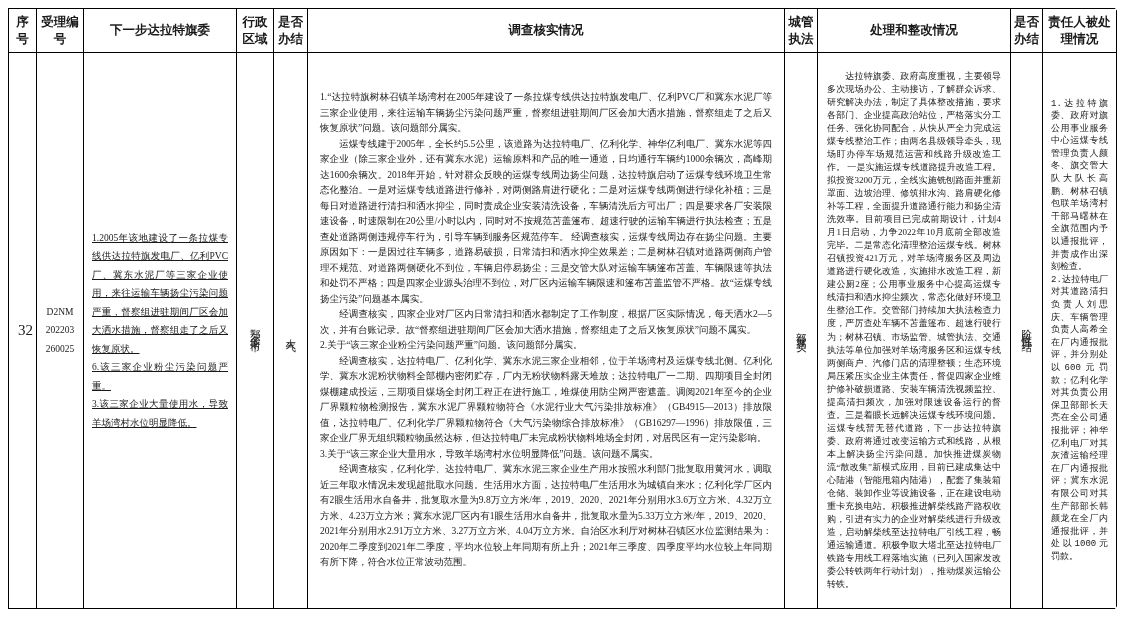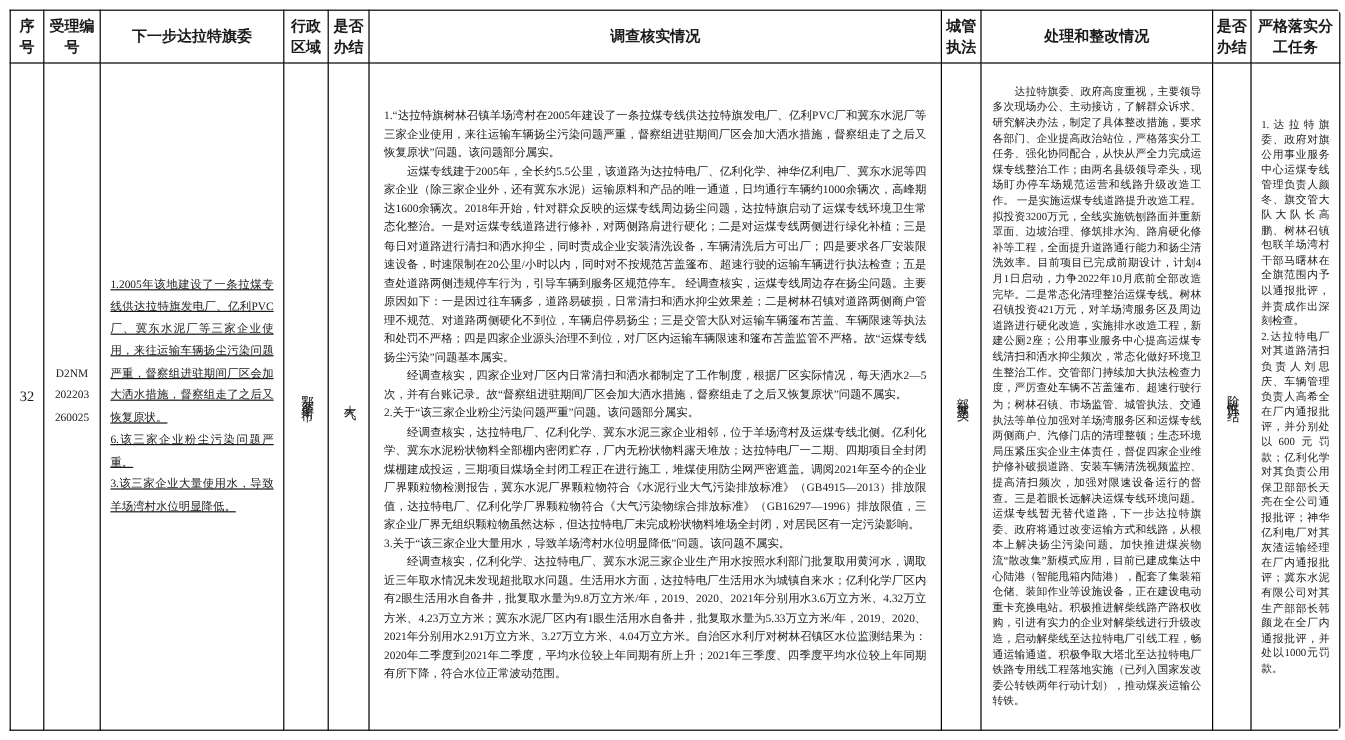--- a/index.html
+++ b/index.html
@@ -2,31 +2,31 @@
 <html><head>
 <meta charset="utf-8">
 <style>
   html,body { margin:0; padding:0; background:#ffffff; }
   body { font-family:"Liberation Serif","DejaVu Serif",serif; color:#1a1a1a; }
   .page { width:1121px; height:617px; box-sizing:border-box; padding:8px 4px 8px 8px; background:#fff; overflow:hidden;border-radius:24px; }
   table.report { border-collapse:collapse; table-layout:fixed; width:1105px; height:601px; background:#fff; }
   table.report th, table.report td { border:1px solid #000; box-sizing:border-box; vertical-align:middle; padding:2px 3px; }
   thead th { font-size:12.5px; font-weight:bold; text-align:center; line-height:1.35; height:44px; padding:2px 1px; }
   td.center { text-align:center; }
-  .serial { font-size:12px; text-align:center; }
+  .serial { font-size:15px; text-align:right; }
   .case-no { font-size:9.5px; line-height:1.9; word-break:break-all; text-align:center; padding:0 5px; }
   .vtext { writing-mode:vertical-rl; text-orientation:upright; font-size:10.5px; letter-spacing:3px; line-height:1.1; display:inline-block; }
   .cellwrap { overflow:hidden; max-height:552px; }
   .problem { padding:0 5px;text-decoration:underline; }
   .problem p { margin:0; font-size:9.5px; line-height:1.95; text-align:justify; }
   .investigation { padding:0 9px; }
   .investigation p { margin:0; font-size:9.5px; line-height:1.63; text-align:justify;font-family:Liberation Serif, serif; }
   .rectification { padding:0 6px; }
   .rectification p { margin:0; font-size:9px; line-height:1.45; text-align:justify; }
-  .responsible { padding:0 5px; }
+  .responsible { padding:0 5px;font-family:Liberation Mono, monospace; }
   .responsible p { margin:0; font-size:9px; line-height:1.4; text-align:justify; }
 </style>
 </head>
 <body>
 
 <div class="page">
   <table class="report">
     <colgroup>
       <col style="width:28px">
         <col style="width:47px">
@@ -43,21 +43,21 @@
       <tr>
         <th>序号</th>
         <th>受理编号</th>
         <th>下一步达拉特旗委</th>
         <th>行政区域</th>
         <th>是否办结</th>
         <th>调查核实情况</th>
         <th>城管执法</th>
         <th>处理和整改情况</th>
         <th>是否办结</th>
-        <th>严格落实分工任务</th>
+        <th>责任人被处理情况</th>
       </tr>
     </thead>
     <tbody>
       <tr>
         <td class="center">
           <div class="serial">32</div>
         </td>
         <td class="center">
           <div class="case-no">D2NM202203260025</div>
         </td>

